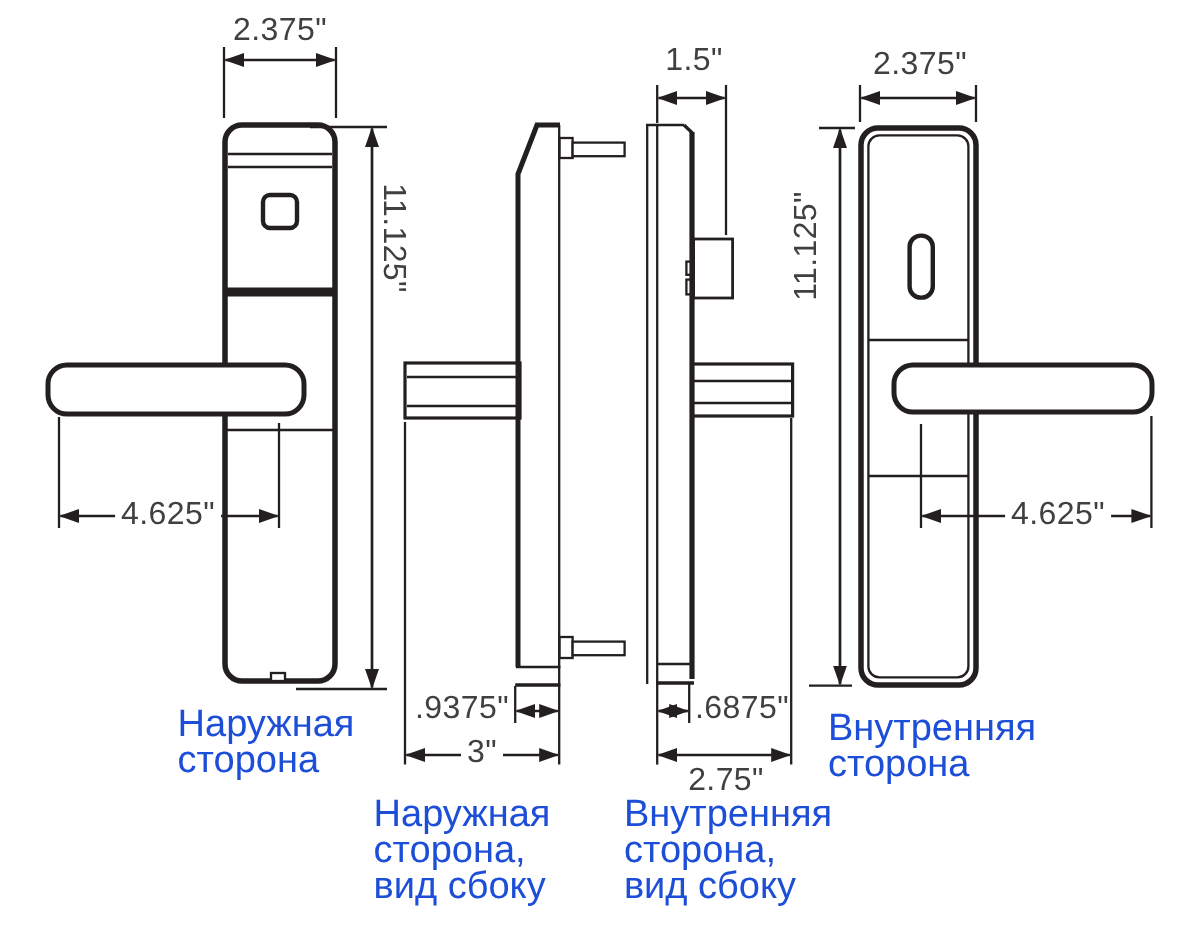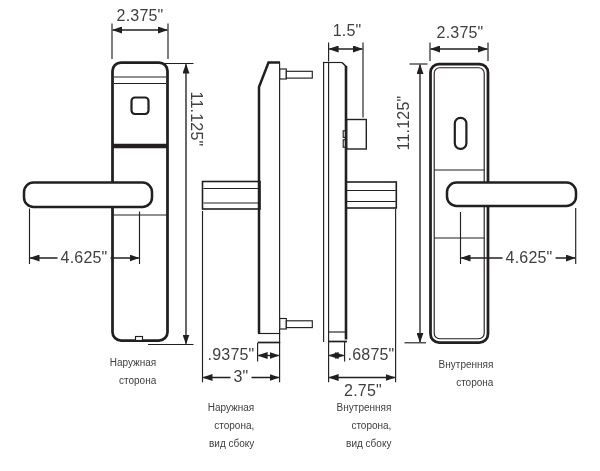--- a/index.html
+++ b/index.html
@@ -14,21 +14,21 @@
   .s-dim { stroke:#231f20; stroke-width:1.35; fill:none; }
   .f-w   { fill:#ffffff; }
   .dim {
     position:absolute; font-size:16px; color:#3f4042; letter-spacing:.2px;
     white-space:nowrap; transform:translate(-50%,-50%); line-height:16px;
   }
   .dim.bg { background:#ffffff; padding:0 3px; }
   .dim.rot90  { transform:translate(-50%,-50%) rotate(90deg); }
   .dim.rot270 { transform:translate(-50%,-50%) rotate(-90deg); }
   .viewlabel {
-    position:absolute; font-size:10px; color:#404040; text-align:right;
+    position:absolute; font-size:19px; color:#1d4ed8; text-align:left;
     line-height:18px; white-space:nowrap; transform:translateX(-50%);
   }
   .viewlabel span { display:block; }
 </style>
 </head>
 <body>
 
 <div id="stage">
 
   <svg id="drawing" width="600" height="471" viewBox="0 0 600 471">

